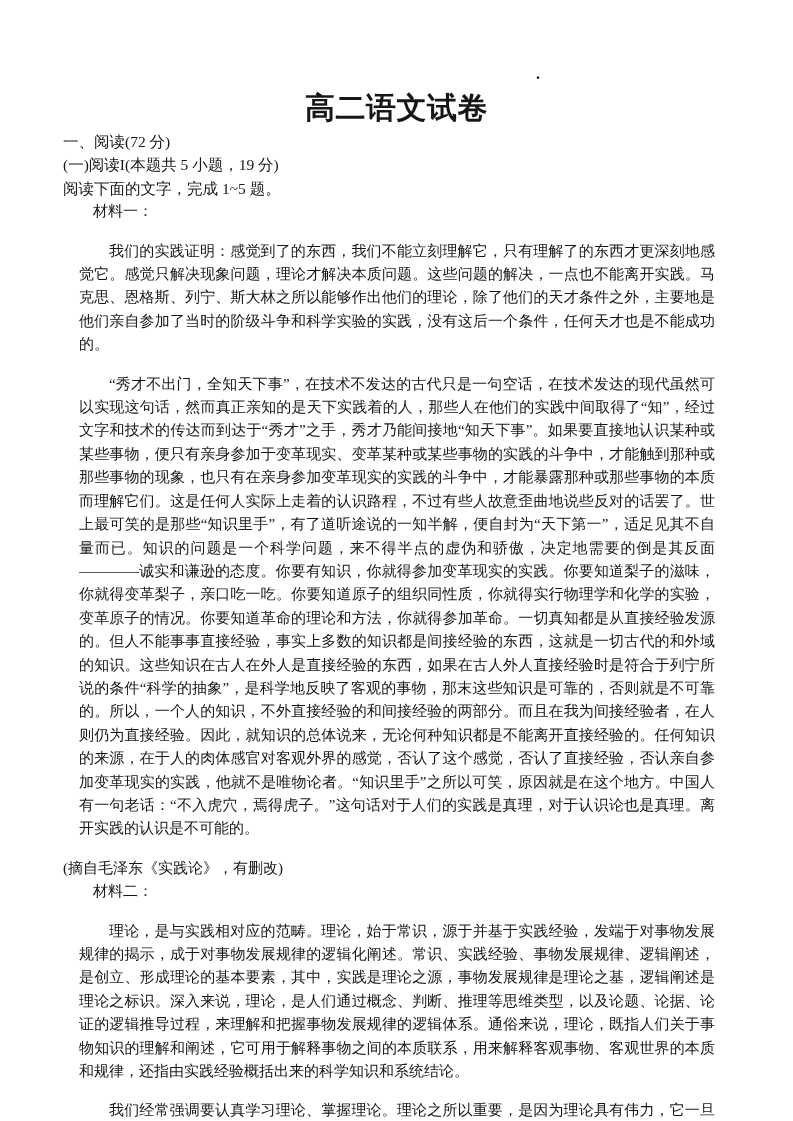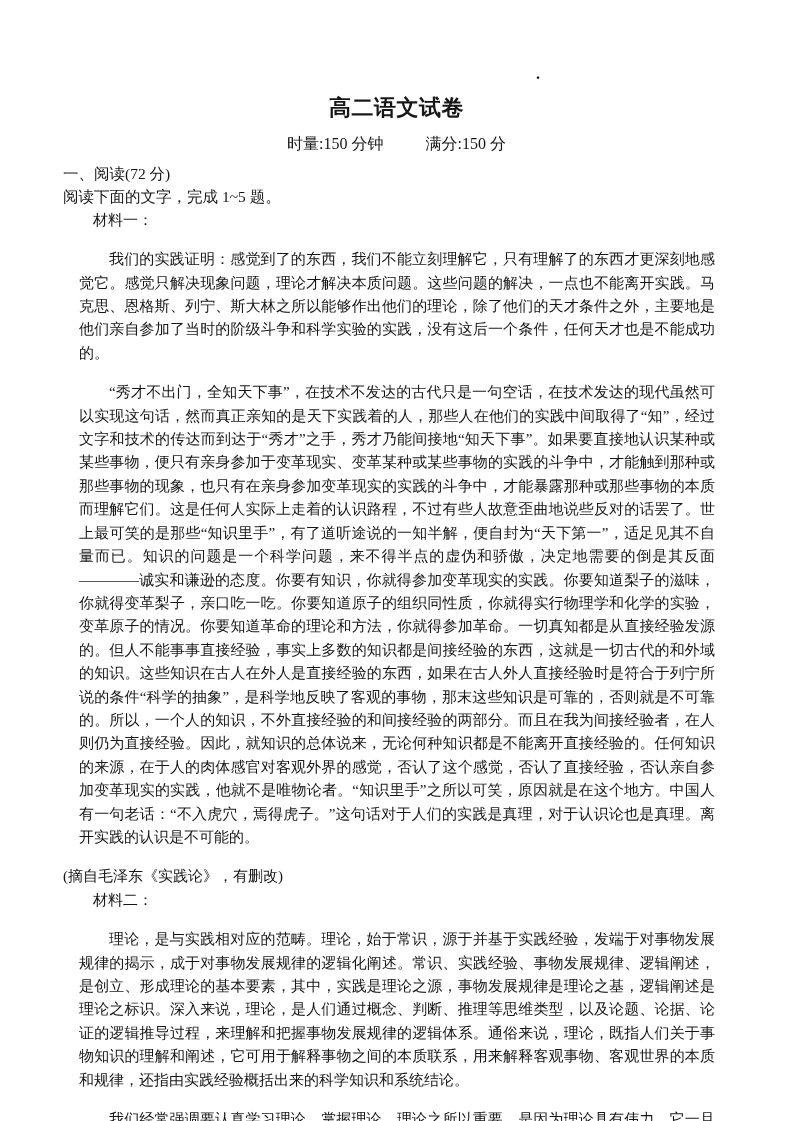--- a/index.html
+++ b/index.html
@@ -21,21 +21,21 @@
     left: 536px;
     top: 66px;
     font: bold 16px "Liberation Serif", "DejaVu Serif", serif;
     color: #111;
     line-height: 16px;
   }
   .title {
     margin: 93px 0 0 0;
     text-align: center;
     font-family: "Liberation Serif", "DejaVu Serif", serif;
-    font-size: 22px;
+    font-size: 30px;
     font-weight: bold;
     letter-spacing: 0.5px;
     line-height: 30px;
   }
   .meta {
     margin-top: 10px;
     text-align: center;
     font-size: 16px;
     line-height: 22px;
     white-space: nowrap;
@@ -71,29 +71,26 @@
 </style>
 </head>
 <body>
 
 <div class="page">
 
   <span class="stray-dot">.</span>
 
   <h1 class="title">高二语文试卷</h1>
 
-  <div class="meta">
-    <span class="meta-part">时量:150 分钟</span>
-    <span class="meta-part">满分:150 分</span>
-  </div>
 
   <div class="content">
 
     <div class="hline">一、阅读(72 分)</div>
 
+    <div class="hline">(一)阅读I(本题共 5 小题，19 分)</div>
 
     <div class="hline">阅读下面的文字，完成 1~5 题。</div>
 
     <div class="mat-label">材料一：</div>
 
     <p class="para">我们的实践证明：感觉到了的东西，我们不能立刻理解它，只有理解了的东西才更深刻地感觉它。感觉只解决现象问题，理论才解决本质问题。这些问题的解决，一点也不能离开实践。马克思、恩格斯、列宁、斯大林之所以能够作出他们的理论，除了他们的天才条件之外，主要地是他们亲自参加了当时的阶级斗争和科学实验的实践，没有这后一个条件，任何天才也是不能成功的。</p>
 
     <p class="para">“秀才不出门，全知天下事”，在技术不发达的古代只是一句空话，在技术发达的现代虽然可以实现这句话，然而真正亲知的是天下实践着的人，那些人在他们的实践中间取得了“知”，经过文字和技术的传达而到达于“秀才”之手，秀才乃能间接地“知天下事”。如果要直接地认识某种或某些事物，便只有亲身参加于变革现实、变革某种或某些事物的实践的斗争中，才能触到那种或那些事物的现象，也只有在亲身参加变革现实的实践的斗争中，才能暴露那种或那些事物的本质而理解它们。这是任何人实际上走着的认识路程，不过有些人故意歪曲地说些反对的话罢了。世上最可笑的是那些“知识里手”，有了道听途说的一知半解，便自封为“天下第一”，适足见其不自量而已。知识的问题是一个科学问题，来不得半点的虚伪和骄傲，决定地需要的倒是其反面————诚实和谦逊的态度。你要有知识，你就得参加变革现实的实践。你要知道梨子的滋味，你就得变革梨子，亲口吃一吃。你要知道原子的组织同性质，你就得实行物理学和化学的实验，变革原子的情况。你要知道革命的理论和方法，你就得参加革命。一切真知都是从直接经验发源的。但人不能事事直接经验，事实上多数的知识都是间接经验的东西，这就是一切古代的和外域的知识。这些知识在古人在外人是直接经验的东西，如果在古人外人直接经验时是符合于列宁所说的条件“科学的抽象”，是科学地反映了客观的事物，那末这些知识是可靠的，否则就是不可靠的。所以，一个人的知识，不外直接经验的和间接经验的两部分。而且在我为间接经验者，在人则仍为直接经验。因此，就知识的总体说来，无论何种知识都是不能离开直接经验的。任何知识的来源，在于人的肉体感官对客观外界的感觉，否认了这个感觉，否认了直接经验，否认亲自参加变革现实的实践，他就不是唯物论者。“知识里手”之所以可笑，原因就是在这个地方。中国人有一句老话：“不入虎穴，焉得虎子。”这句话对于人们的实践是真理，对于认识论也是真理。离开实践的认识是不可能的。</p>
 
     <div class="attribution">(摘自毛泽东《实践论》，有删改)</div>

